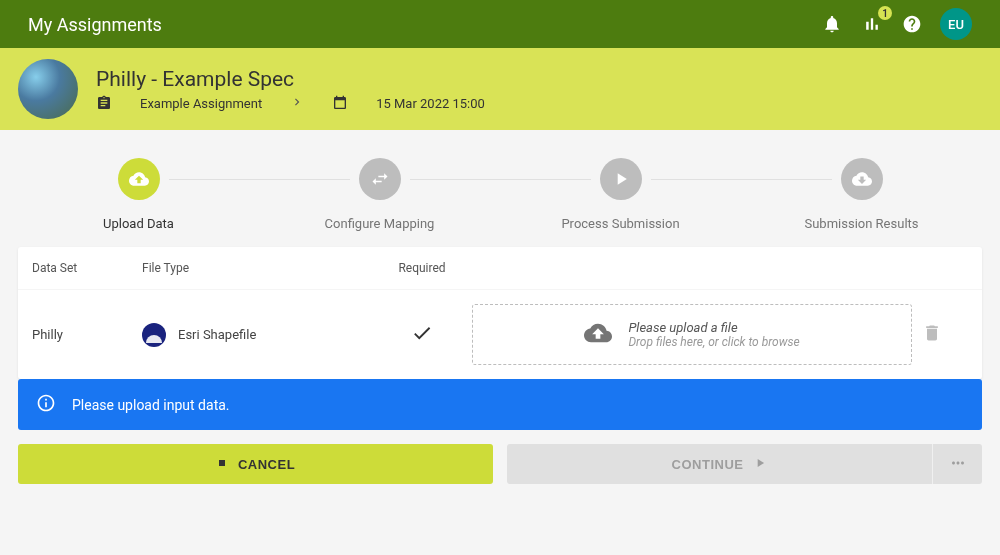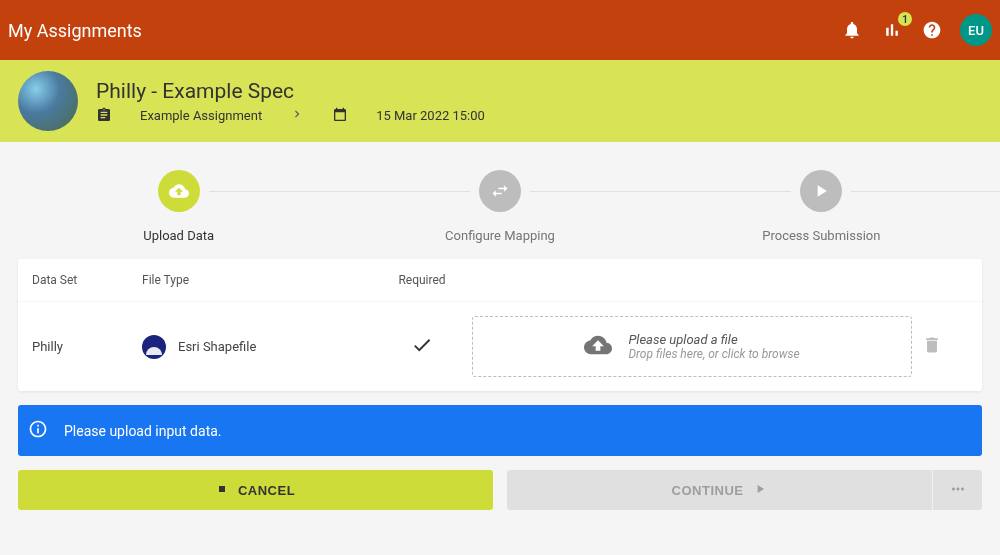--- a/index.html
+++ b/index.html
@@ -1,18 +1,18 @@
 <!DOCTYPE html>
 <html><head>
 <meta charset="utf-8">
 <style>
   * { box-sizing: border-box; margin: 0; padding: 0; }
   html, body { width: 1000px; height: 555px; overflow: hidden; font-family: -apple-system, BlinkMacSystemFont, "Segoe UI", Roboto, Arial, sans-serif; background: #f5f5f5; }
   
-  .topbar { height: 60px; background: #c2410c; display: flex; align-items: center; padding: 0 8px; color: #fff; }
+  .topbar { height: 48px; background: #4d7c0f; display: flex; align-items: center; padding: 0 28px; color: #fff; }
   .topbar-title { font-size: 18px; font-weight: 400; flex: 1; }
   .topbar-icons { display: flex; align-items: center; gap: 16px; }
   .topbar-icon { width: 24px; height: 24px; display: flex; align-items: center; justify-content: center; cursor: pointer; position: relative; color: #fff; }
   .badge { position: absolute; top: -6px; right: -8px; background: #d6e352; color: #333; font-size: 10px; font-weight: 600; width: 14px; height: 14px; border-radius: 7px; display: flex; align-items: center; justify-content: center; }
   .avatar { width: 32px; height: 32px; border-radius: 50%; background: #009688; display: flex; align-items: center; justify-content: center; font-size: 13px; font-weight: 500; color: #fff; cursor: pointer; }
   
   .banner { background: #d9e356; height: 82px; display: flex; align-items: center; padding: 0 18px; gap: 18px; }
   .banner-img { width: 60px; height: 60px; border-radius: 50%; background: radial-gradient(circle at 30% 30%, #87ceeb 0%, #4a7aa0 40%, #4a6a4a 100%); flex-shrink: 0; }
   .banner-text { display: flex; flex-direction: column; gap: 4px; }
   .banner-title { font-size: 21px; font-weight: 400; color: #333; }
@@ -26,42 +26,42 @@
   .step { flex: 1; display: flex; flex-direction: column; align-items: center; position: relative; }
   .step-circle { width: 42px; height: 42px; border-radius: 50%; display: flex; align-items: center; justify-content: center; z-index: 2; }
   .step-circle.active { background: #cddc39; }
   .step-circle.inactive { background: #bdbdbd; }
   .step-circle svg { fill: #fff; }
   .step-label { margin-top: 16px; font-size: 13px; }
   .step-label.active { color: #333; }
   .step-label.inactive { color: #757575; }
   .step-line { position: absolute; top: 21px; height: 1px; background: #e0e0e0; left: calc(50% + 30px); right: calc(-50% + 30px); }
   
-  .card { background: #fff; border-radius: 3px; box-shadow: 0 1px 3px rgba(0,0,0,0.08); margin-bottom: 14px; }
+  .card { background: #fff; border-radius: 3px; box-shadow: 0 1px 3px rgba(0,0,0,0.08); }
   
   .table-head { display: flex; padding: 14px 20px 14px 14px; font-size: 12px; color: #555; border-bottom: 1px solid rgba(0,0,0,0.04); }
   .col-ds { width: 110px; }
   .col-ft { width: 230px; }
   .col-req { width: 100px; text-align: center; }
   .col-upload { flex: 1; }
   .col-trash { width: 40px; }
   
   .table-row { display: flex; align-items: center; padding: 14px 20px 14px 14px; font-size: 13px; color: #444; }
   .filetype { display: flex; align-items: center; gap: 12px; }
   .ft-icon { width: 24px; height: 24px; border-radius: 50%; background: #1a237e; display: flex; align-items: center; justify-content: center; color:#fff; position: relative; overflow: hidden; }
   .ft-icon::before { content:""; position:absolute; width:16px; height:8px; background:#fff; border-radius:8px 8px 0 0; bottom:4px; left:4px; opacity:0.9;}
   .check { text-align: center; }
   
   .dropzone { border: 1.5px dashed #bdbdbd; border-radius: 3px; padding: 14px; display: flex; align-items: center; justify-content: center; gap: 16px; cursor: pointer; margin-right: 10px; }
   .dz-text { text-align: left; font-style: italic; }
   .dz-title { font-size: 13px; color: #555; }
   .dz-sub { font-size: 12px; color: #999; }
   .trash-icon { color: #bdbdbd; cursor: pointer; }
   
-  .alert { background: #1976f2; color: #fff; border-radius: 3px; padding: 14px 10px; display: flex; align-items: center; gap: 16px; font-size: 14px; margin-bottom: 14px; }
+  .alert { background: #1976f2; color: #fff; border-radius: 3px; padding: 14px 18px; display: flex; align-items: center; gap: 16px; font-size: 14px; margin-bottom: 14px; }
   
   .actions { display: flex; gap: 14px; }
   .btn { height: 40px; border: none; border-radius: 3px; display: flex; align-items: center; justify-content: center; gap: 10px; font-size: 13px; font-weight: 700; letter-spacing: 0.5px; cursor: pointer; }
   .btn-cancel { flex: 1; background: #cddc39; color: #333; }
   .btn-continue { flex: 1; background: #e0e0e0; color: #9e9e9e; cursor: default; margin-right: 0; }
   .btn-more { width: 50px; background: #e0e0e0; color: #9e9e9e; }
   .continue-wrap { flex: 1; display: flex; }
   .continue-wrap .btn-continue { border-radius: 3px 0 0 3px; }
   .continue-wrap .btn-more { border-radius: 0 3px 3px 0; border-left: 1px solid rgba(255,255,255,0.5); }
 </style>
@@ -138,20 +138,28 @@
       <div class="step-line"></div>
     </div>
     <div class="step">
       <div class="step-circle inactive">
         <svg width="20" height="20" viewBox="0 0 24 24">
             <path d="M8 5v14l11-7z"></path>
           </svg>
       </div>
       <div class="step-label inactive">Process Submission</div>
       <div class="step-line"></div>
+    </div>
+    <div class="step">
+      <div class="step-circle inactive">
+        <svg width="20" height="20" viewBox="0 0 24 24">
+            <path d="M19.35 10.04C18.67 6.59 15.64 4 12 4 9.11 4 6.6 5.64 5.35 8.04 2.34 8.36 0 10.91 0 14c0 3.31 2.69 6 6 6h13c2.76 0 5-2.24 5-5 0-2.64-2.05-4.78-4.65-4.96zM17 13l-5 5-5-5h3V9h4v4h3z"></path>
+          </svg>
+      </div>
+      <div class="step-label inactive">Submission Results</div>
     </div>
   </div>
 
   <div class="card">
     <div class="table-head">
       <div class="col-ds">Data Set</div>
       <div class="col-ft">File Type</div>
       <div class="col-req">Required</div>
       <div class="col-trash"></div>
     </div>

